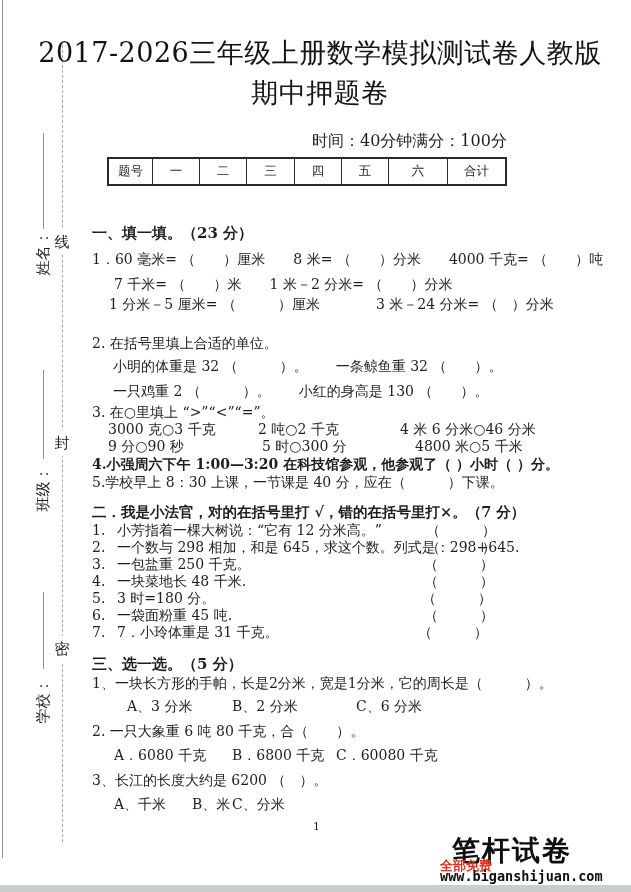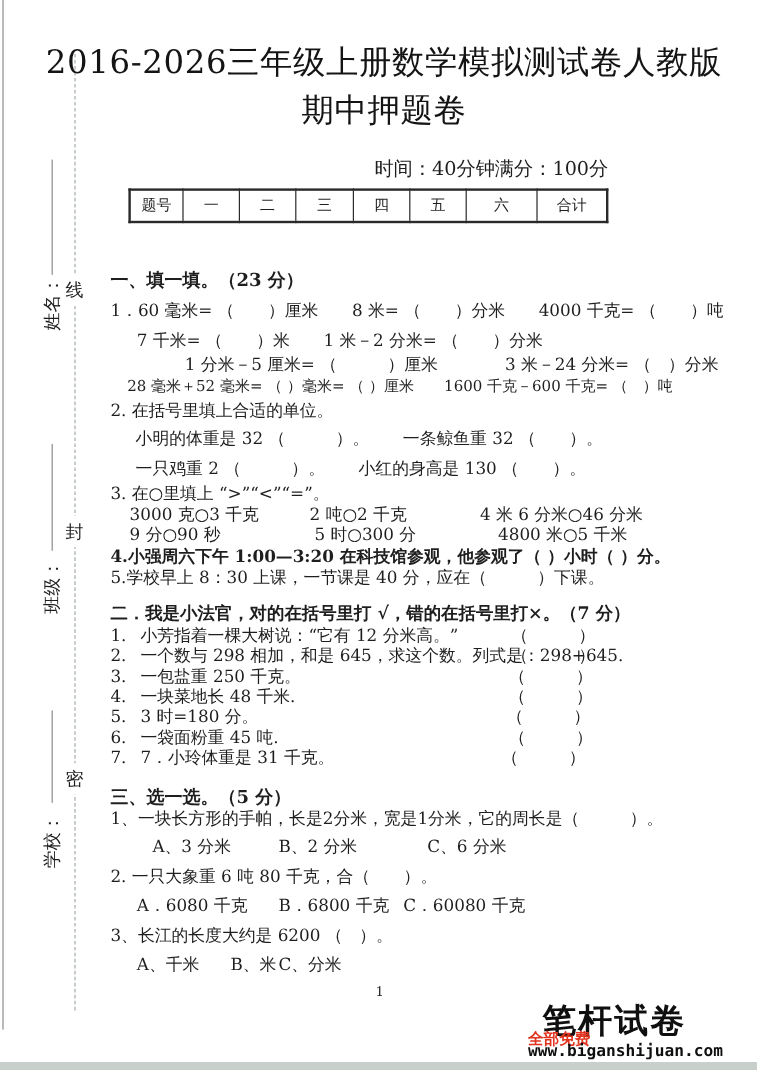--- a/index.html
+++ b/index.html
@@ -52,21 +52,21 @@
 
   <div class="abs vline" style="left:43px;top:133px;height:96px;"></div>
   <div class="abs rot" style="left:8px;top:244px;">姓名：</div>
 
   <div class="abs vline" style="left:43px;top:370px;height:89px;"></div>
   <div class="abs rot" style="left:8px;top:480px;">班级：</div>
 
   <div class="abs vline" style="left:43px;top:592px;height:77px;"></div>
   <div class="abs rot" style="left:8px;top:692px;">学校：</div>
 
-  <div class="abs title" style="top:37px;">2016-2026三年级上册数学模拟测试卷人教版</div>
+  <div class="abs title" style="top:37px;">2017-2026三年级上册数学模拟测试卷人教版</div>
   <div class="abs title" style="top:77px;">期中押题卷</div>
   <div class="abs txt time-line" style="left:312px;top:133px;">时间：40分钟满分：100分</div>
 
   <table class="score abs" style="left:107px;top:157px;">
     <tbody>
         <tr>
       <td style="width:43px;">题号</td>
       <td style="width:46px;">一</td>
       <td style="width:46px;">二</td>
       <td style="width:47px;">三</td>
@@ -74,22 +74,21 @@
       <td style="width:46px;">五</td>
       <td style="width:58px;">六</td>
       <td style="width:57px;">合计</td>
     </tr>
   </tbody>
     </table>
 
   <div class="abs txt hd" style="left:92px;top:225px;">一、填一填。（23 分）</div>
   <div class="abs txt" style="left:92px;top:251px;">1．60 毫米= （　　）厘米　　8 米= （　　）分米　　4000 千克= （　　）吨</div>
   <div class="abs txt" style="left:114px;top:276px;">7 千米= （　　）米　　1 米－2 分米= （　　）分米</div>
-  <div class="abs txt" style="left:109px;top:296px;margin-left:45px;">1 分米－5 厘米= （　　　）厘米　　　　3 米－24 分米= （　）分米</div>
-  <div class="abs txt small" style="left:106px;top:314px;">28 毫米＋52 毫米= （ ）毫米= （ ）厘米　　1600 千克－600 千克= （　）吨</div>
+  <div class="abs txt" style="left:109px;top:296px;">1 分米－5 厘米= （　　　）厘米　　　　3 米－24 分米= （　）分米</div>
   <div class="abs txt" style="left:92px;top:335px;">2. 在括号里填上合适的单位。</div>
   <div class="abs txt" style="left:113px;top:358px;">小明的体重是 32 （　　　）。　　一条鲸鱼重 32 （　　）。</div>
   <div class="abs txt" style="left:113px;top:383px;">一只鸡重 2 （　　　）。　　小红的身高是 130 （　　）。</div>
   <div class="abs txt" style="left:92px;top:404px;">3. 在○里填上 “&gt;”“&lt;”“=”。</div>
   <div class="abs txt" style="left:108px;top:421px;">3000 克○3 千克</div>
   <div class="abs txt" style="left:258px;top:421px;">2 吨○2 千克</div>
   <div class="abs txt" style="left:400px;top:421px;">4 米 6 分米○46 分米</div>
   <div class="abs txt" style="left:108px;top:438px;">9 分○90 秒</div>
   <div class="abs txt" style="left:262px;top:438px;">5 时○300 分</div>
   <div class="abs txt" style="left:415px;top:438px;">4800 米○5 千米</div>

